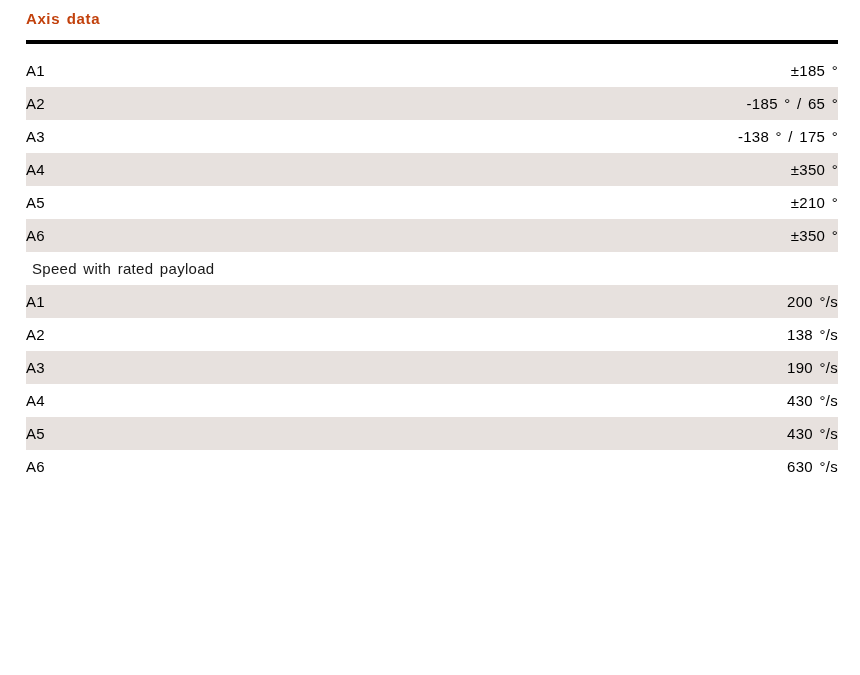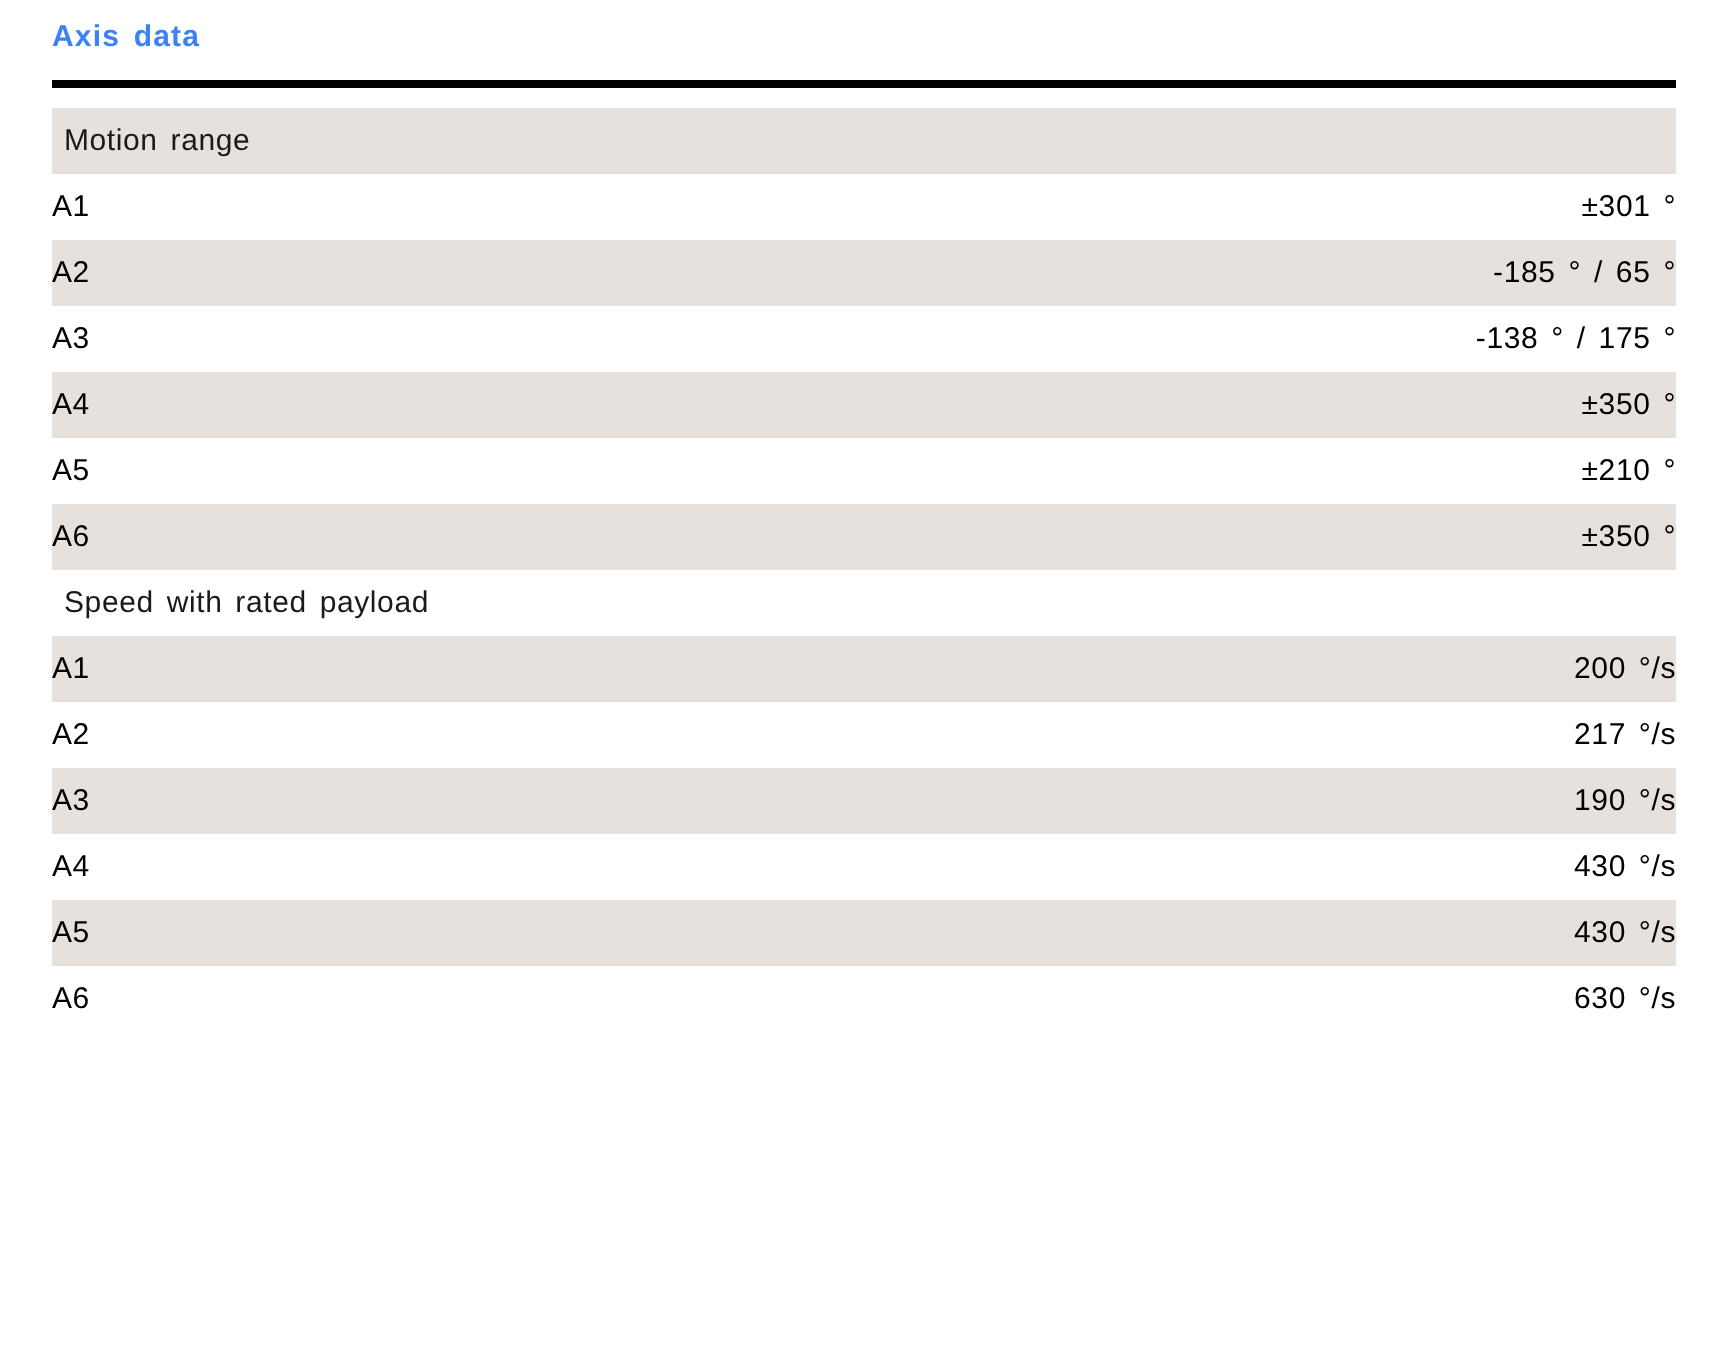--- a/index.html
+++ b/index.html
@@ -19,21 +19,21 @@
     width: 860px;
     height: 675px;
     box-sizing: border-box;
     padding: 0 22px 0 26px;
   }
   .doc-title {
     font-size: 15px;
     font-weight: bold;
     letter-spacing: 0.6px;
     word-spacing: 2px;
-    color: #3b82f6;
+    color: #c2410c;
     padding-top: 9px;
     padding-bottom: 0;
     line-height: 20px;
   }
   .title-rule {
     height: 4px;
     background: #000000;
     margin-top: 11px;
     margin-bottom: 10px;
   }
@@ -81,26 +81,23 @@
 </head>
 <body>
 
 <div class="page">
 
   <div class="doc-title">Axis data</div>
   <div class="title-rule"></div>
 
   <table class="axis-table">
     <tbody>
-        <tr class="group-row shaded">
-          <td colspan="2">Motion range</td>
-        </tr>
         <tr class="data-row">
           <td class="label-cell">A1</td>
-          <td class="value-cell">±301 °</td>
+          <td class="value-cell">±185 °</td>
         </tr>
         <tr class="data-row shaded">
           <td class="label-cell">A2</td>
           <td class="value-cell">-185 ° / 65 °</td>
         </tr>
         <tr class="data-row">
           <td class="label-cell">A3</td>
           <td class="value-cell">-138 ° / 175 °</td>
         </tr>
         <tr class="data-row shaded">
@@ -117,21 +114,21 @@
         </tr>
         <tr class="group-row">
           <td colspan="2">Speed with rated payload</td>
         </tr>
         <tr class="data-row shaded">
           <td class="label-cell">A1</td>
           <td class="value-cell">200 °/s</td>
         </tr>
         <tr class="data-row">
           <td class="label-cell">A2</td>
-          <td class="value-cell">217 °/s</td>
+          <td class="value-cell">138 °/s</td>
         </tr>
         <tr class="data-row shaded">
           <td class="label-cell">A3</td>
           <td class="value-cell">190 °/s</td>
         </tr>
         <tr class="data-row">
           <td class="label-cell">A4</td>
           <td class="value-cell">430 °/s</td>
         </tr>
         <tr class="data-row shaded">

